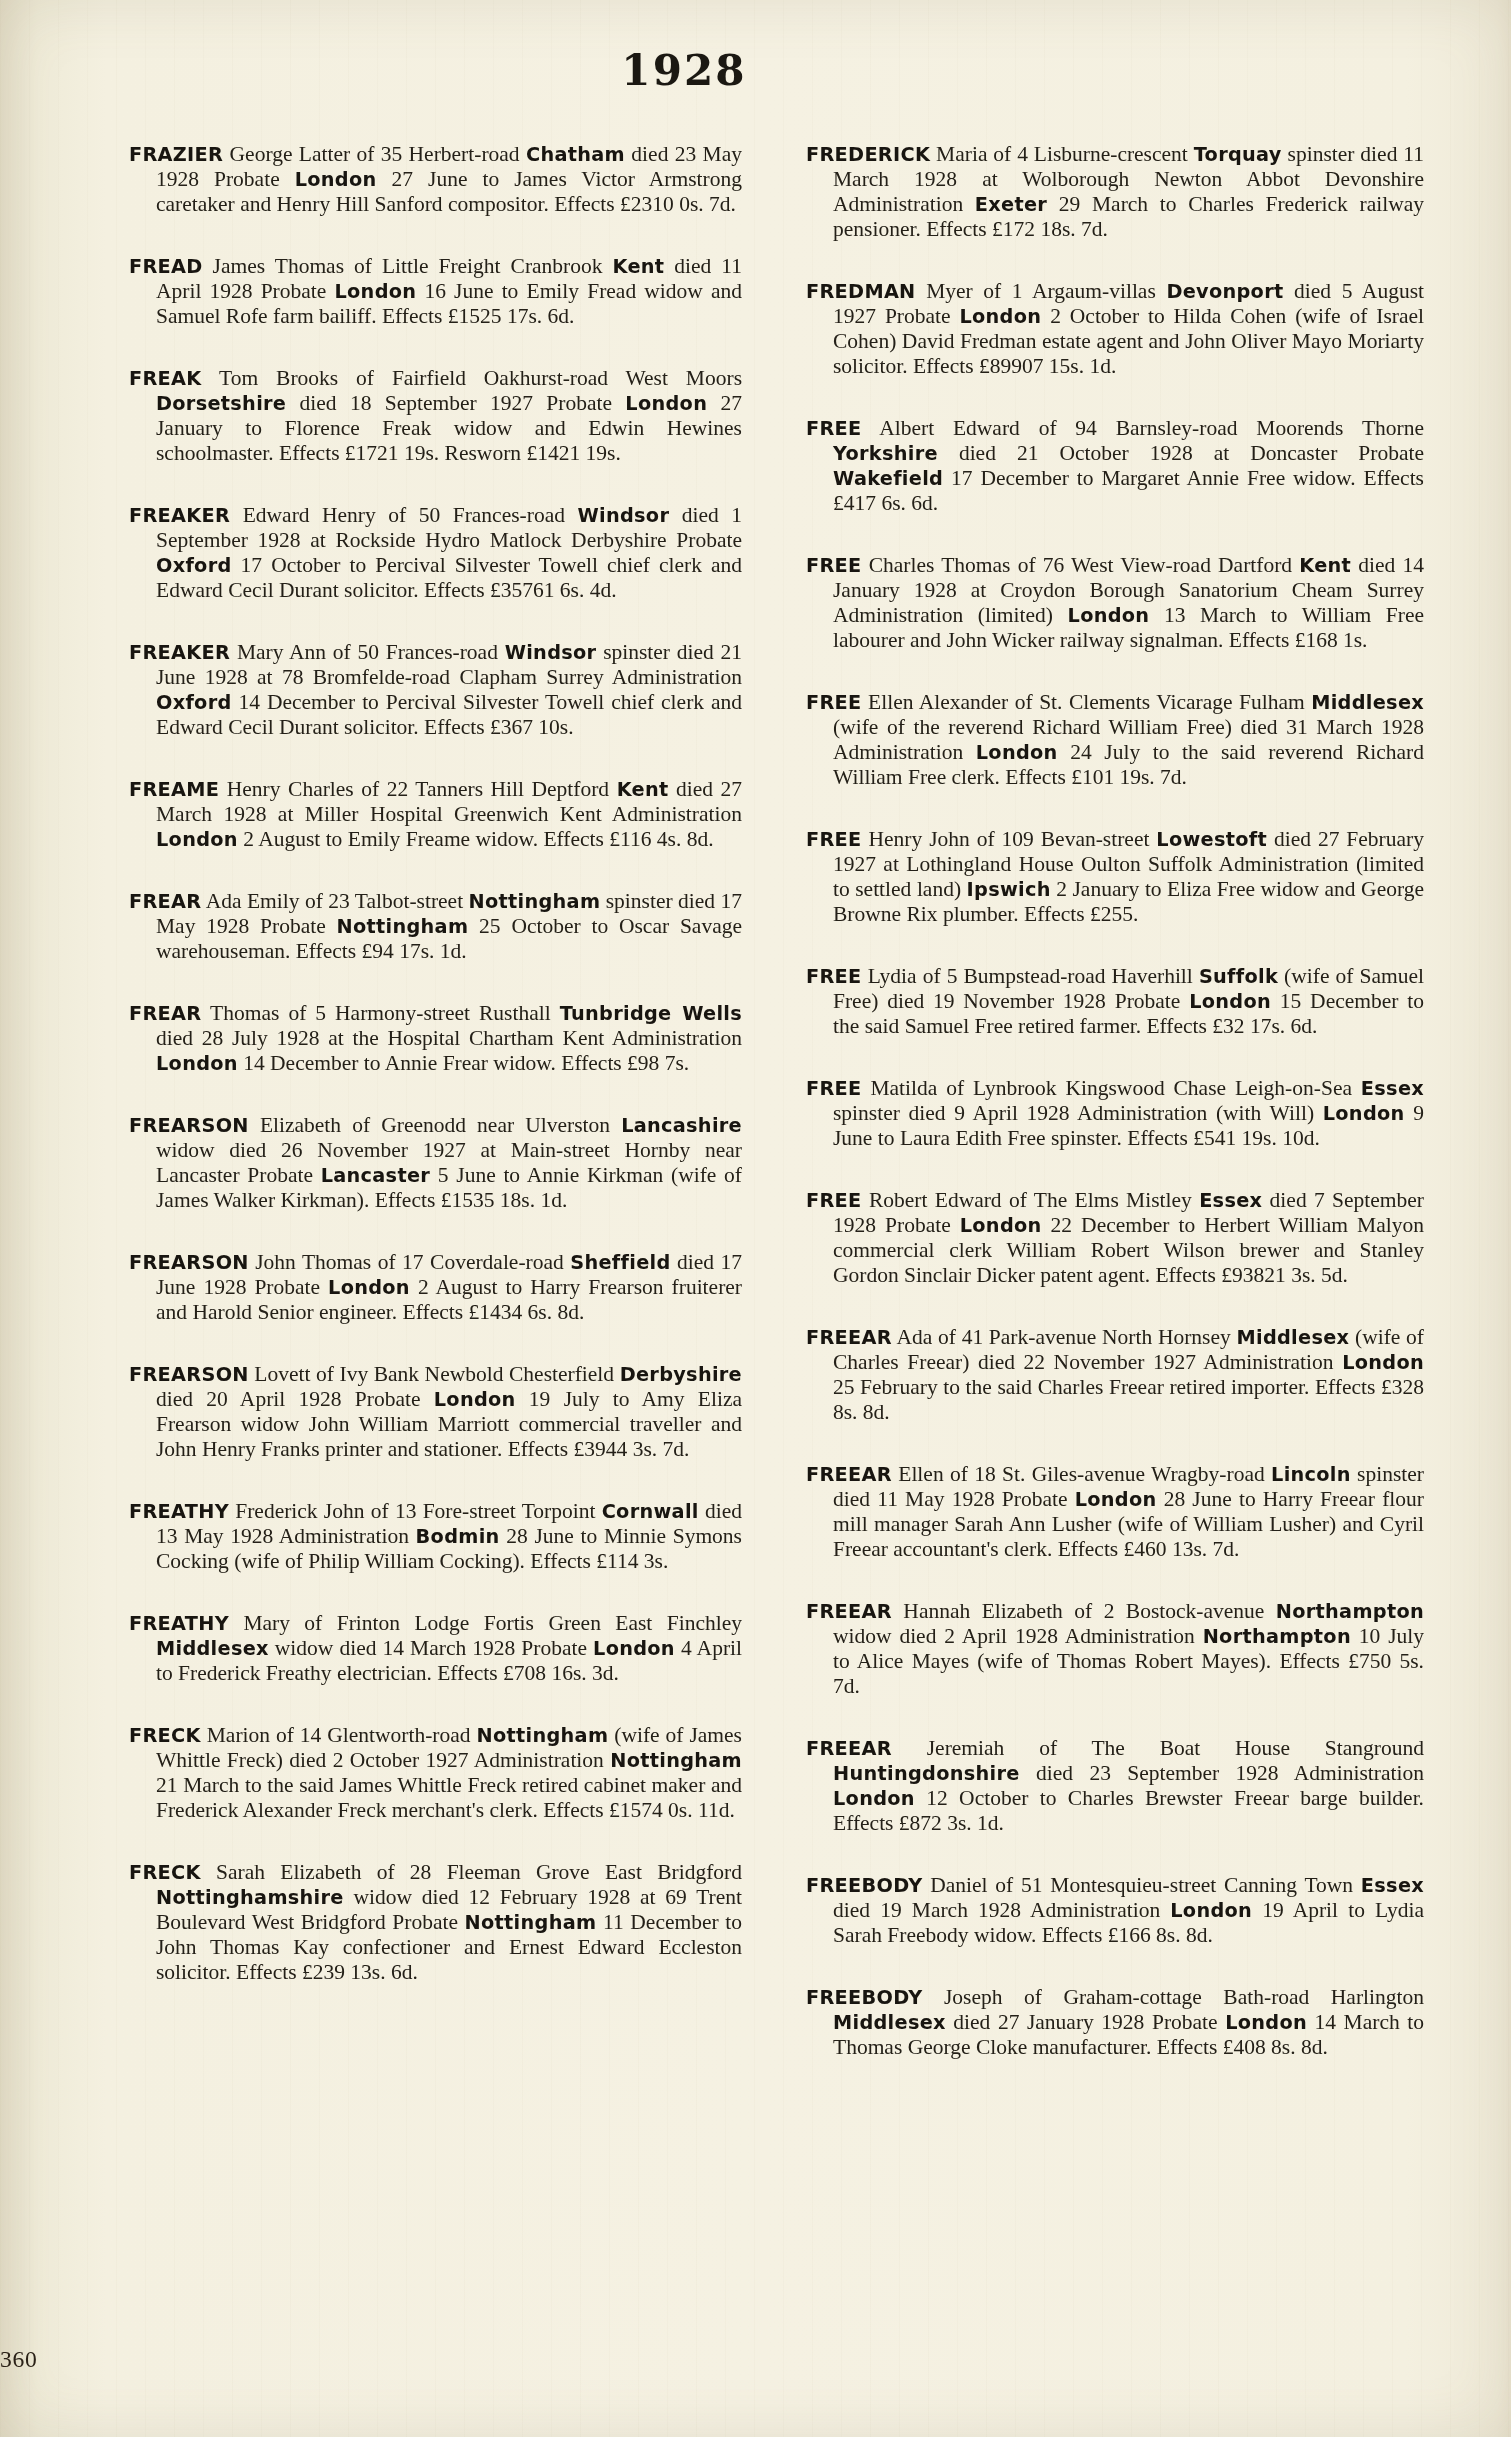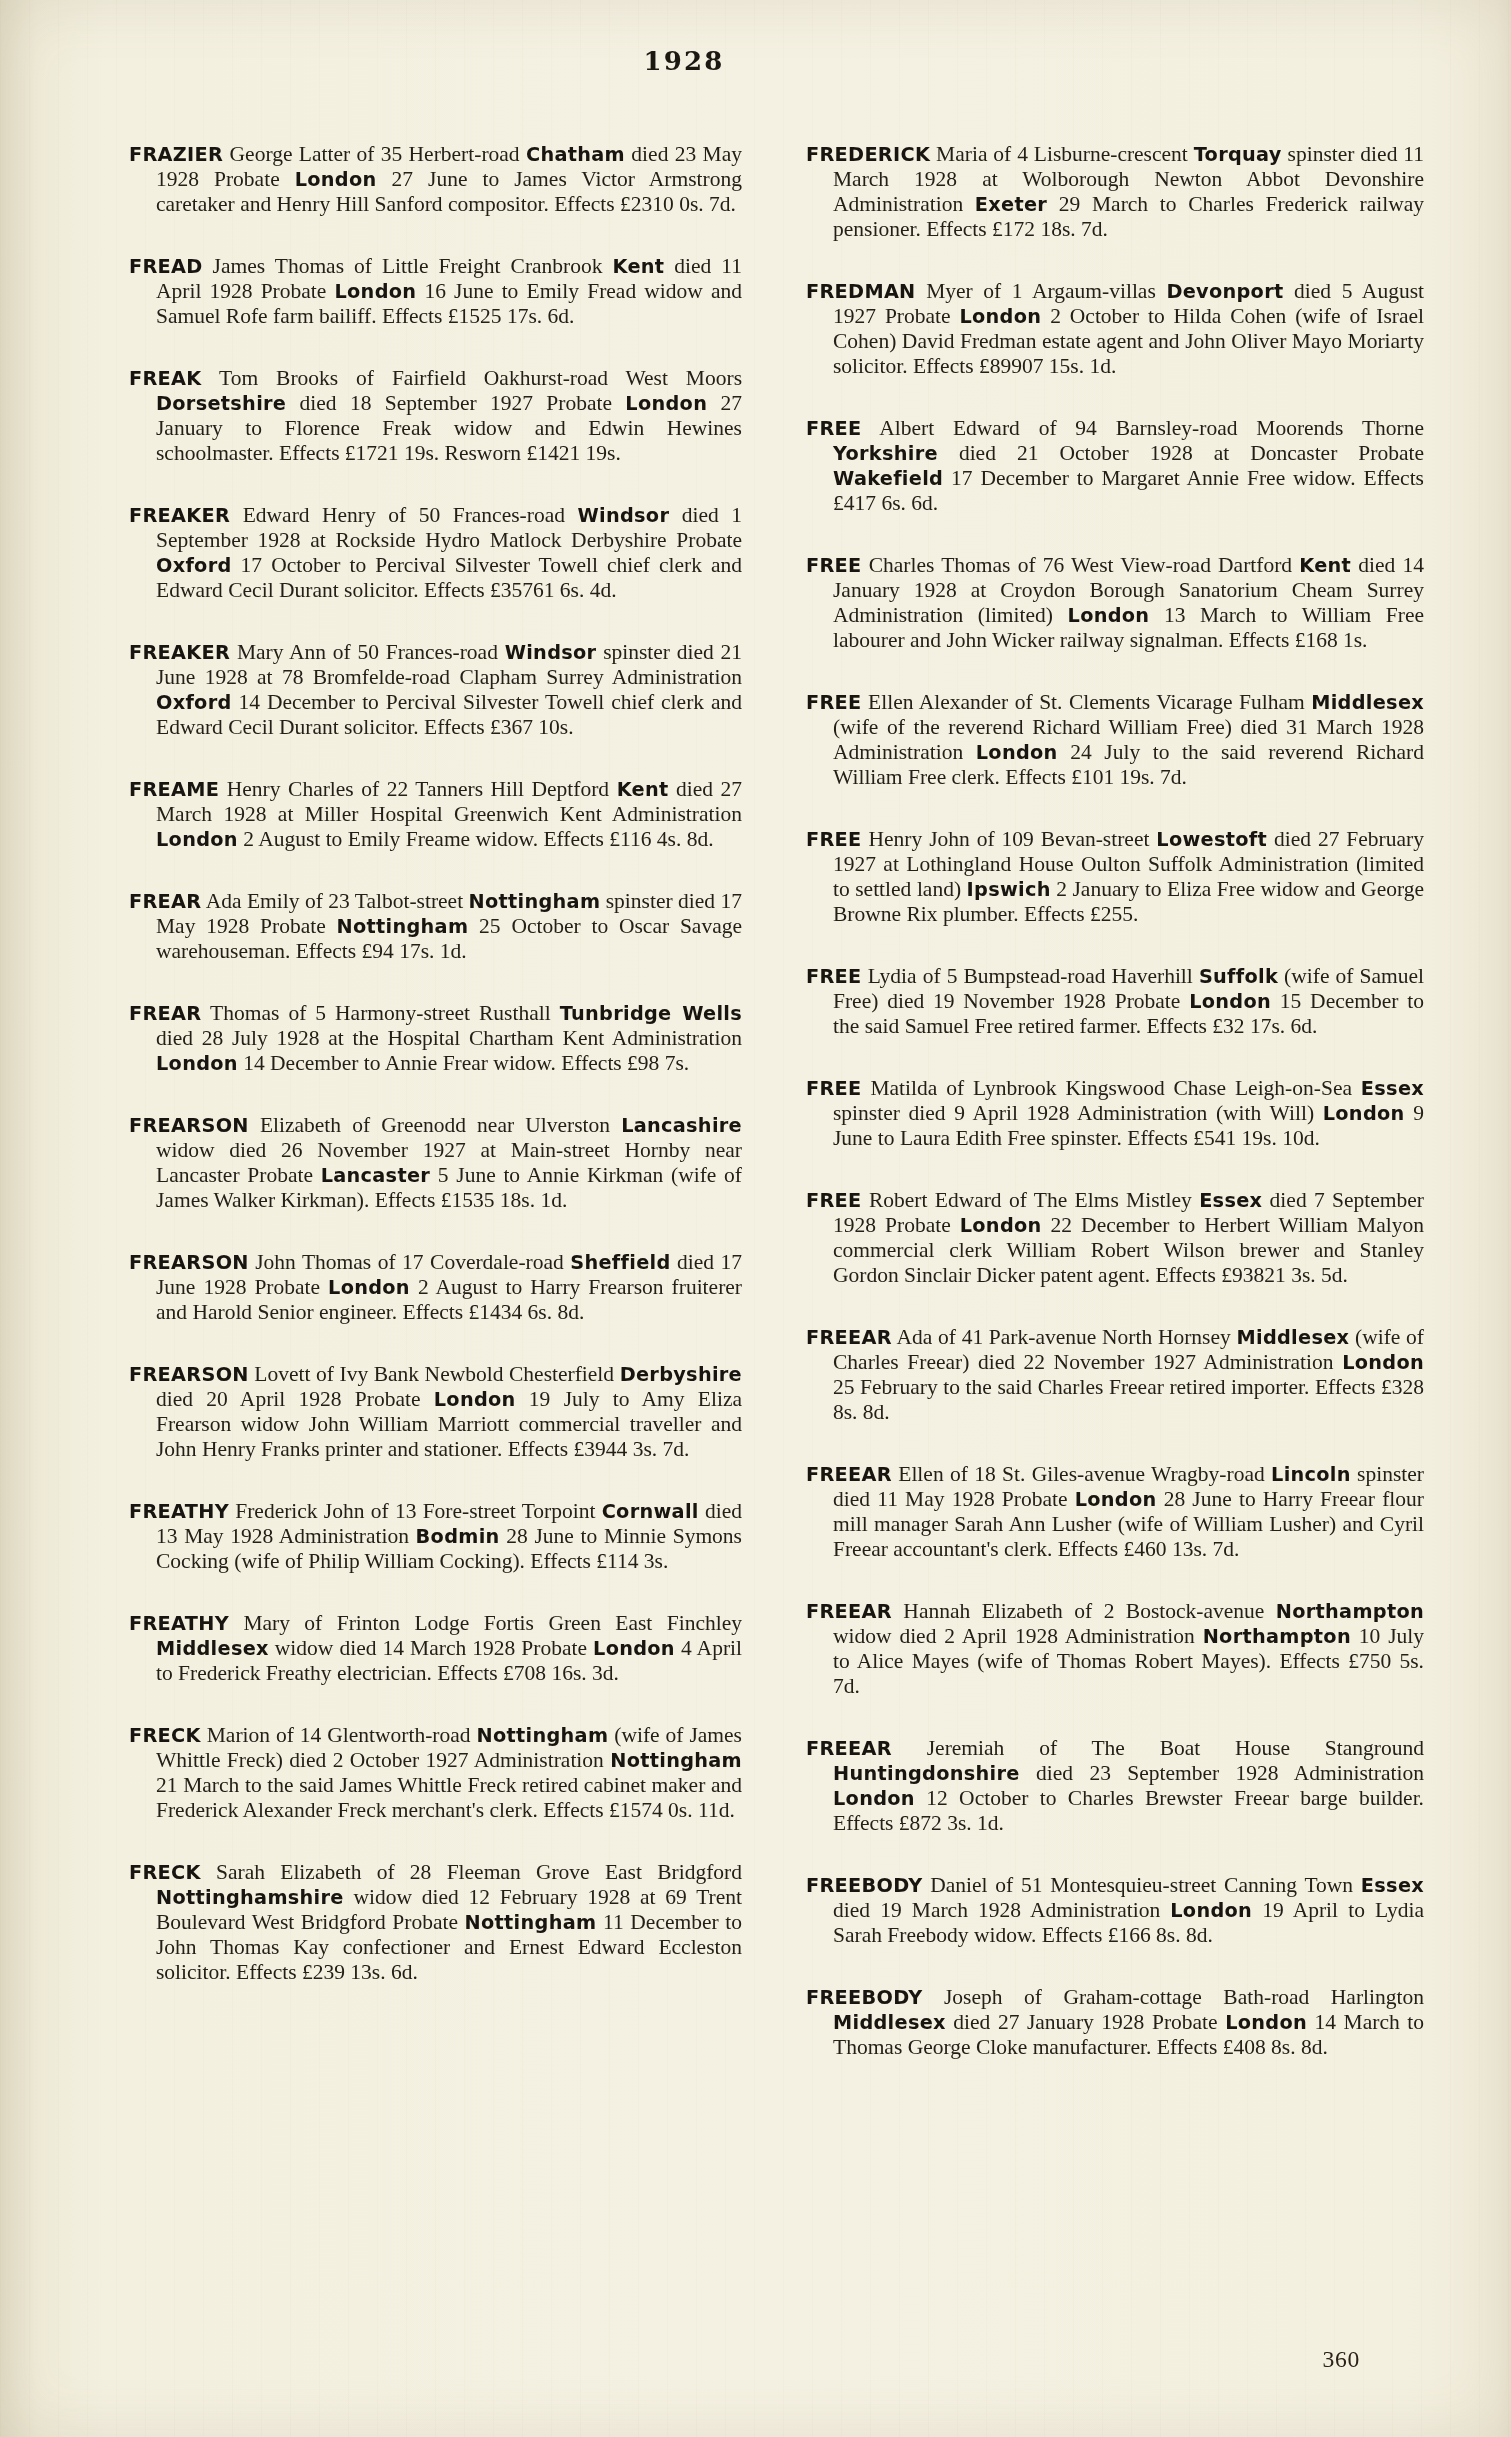--- a/index.html
+++ b/index.html
@@ -12,37 +12,37 @@
     position:relative; width:1512px; height:2438px; overflow:hidden;
     background:
       repeating-linear-gradient(90deg, rgba(185,172,140,0.05) 0 1.4px, rgba(0,0,0,0) 1.4px 29px),
       linear-gradient(90deg, #e5dfca 0%, #efebd8 2.5%, #f4f0e0 7%, #f5f1e2 50%, #f4f0e0 93%, #efead8 99%, #ebe5d2 100%);
     box-shadow: inset 0 0 64px rgba(120,105,70,0.14);
     color:#211d16;
   }
   .year {
     position:absolute; top:46px; left:0; width:1368px; text-align:center;
     font-family:"DejaVu Serif", serif; font-weight:bold;
-    font-size:26px; letter-spacing:2.1px; color:#1b1812;
+    font-size:42px; letter-spacing:2.1px; color:#1b1812;
   }
   .col {
     position:absolute; top:129px;
     font-size:21.5px; line-height:25px; text-align:justify;
     color:#242018;
     margin-top:13px;
   }
   .col-left  { left:129px;  width:613px; }
   .col-right { left:806px; width:618px; }
   .entry { padding-left:27px; text-indent:-27px; margin-bottom:37px; }
   .b {
     font-family:"DejaVu Sans", sans-serif; font-weight:700;
     font-size:19.3px; letter-spacing:0.3px; color:#181510;
   }
   .pageno {
-    position:absolute; top:2346px; left:0; width:1360px; text-align:right;
+    position:absolute; top:2346px; left:0; width:1360px; text-align:left;
     font-size:23.6px; color:#2a2117; letter-spacing:0.7px;
   }
 </style>
 </head>
 <body>
 
 <div class="page">
   <div class="year">1928</div>
   <div class="col col-left">
       <div class="entry"><span class="b">FRAZIER</span><span> George Latter of 35 Herbert-road </span><span class="b">Chatham</span><span> died 23 May 1928 Probate </span><span class="b">London</span><span> 27 June to James Victor Armstrong caretaker and Henry Hill Sanford compositor. Effects £2310 0s. 7d.</span></div>

